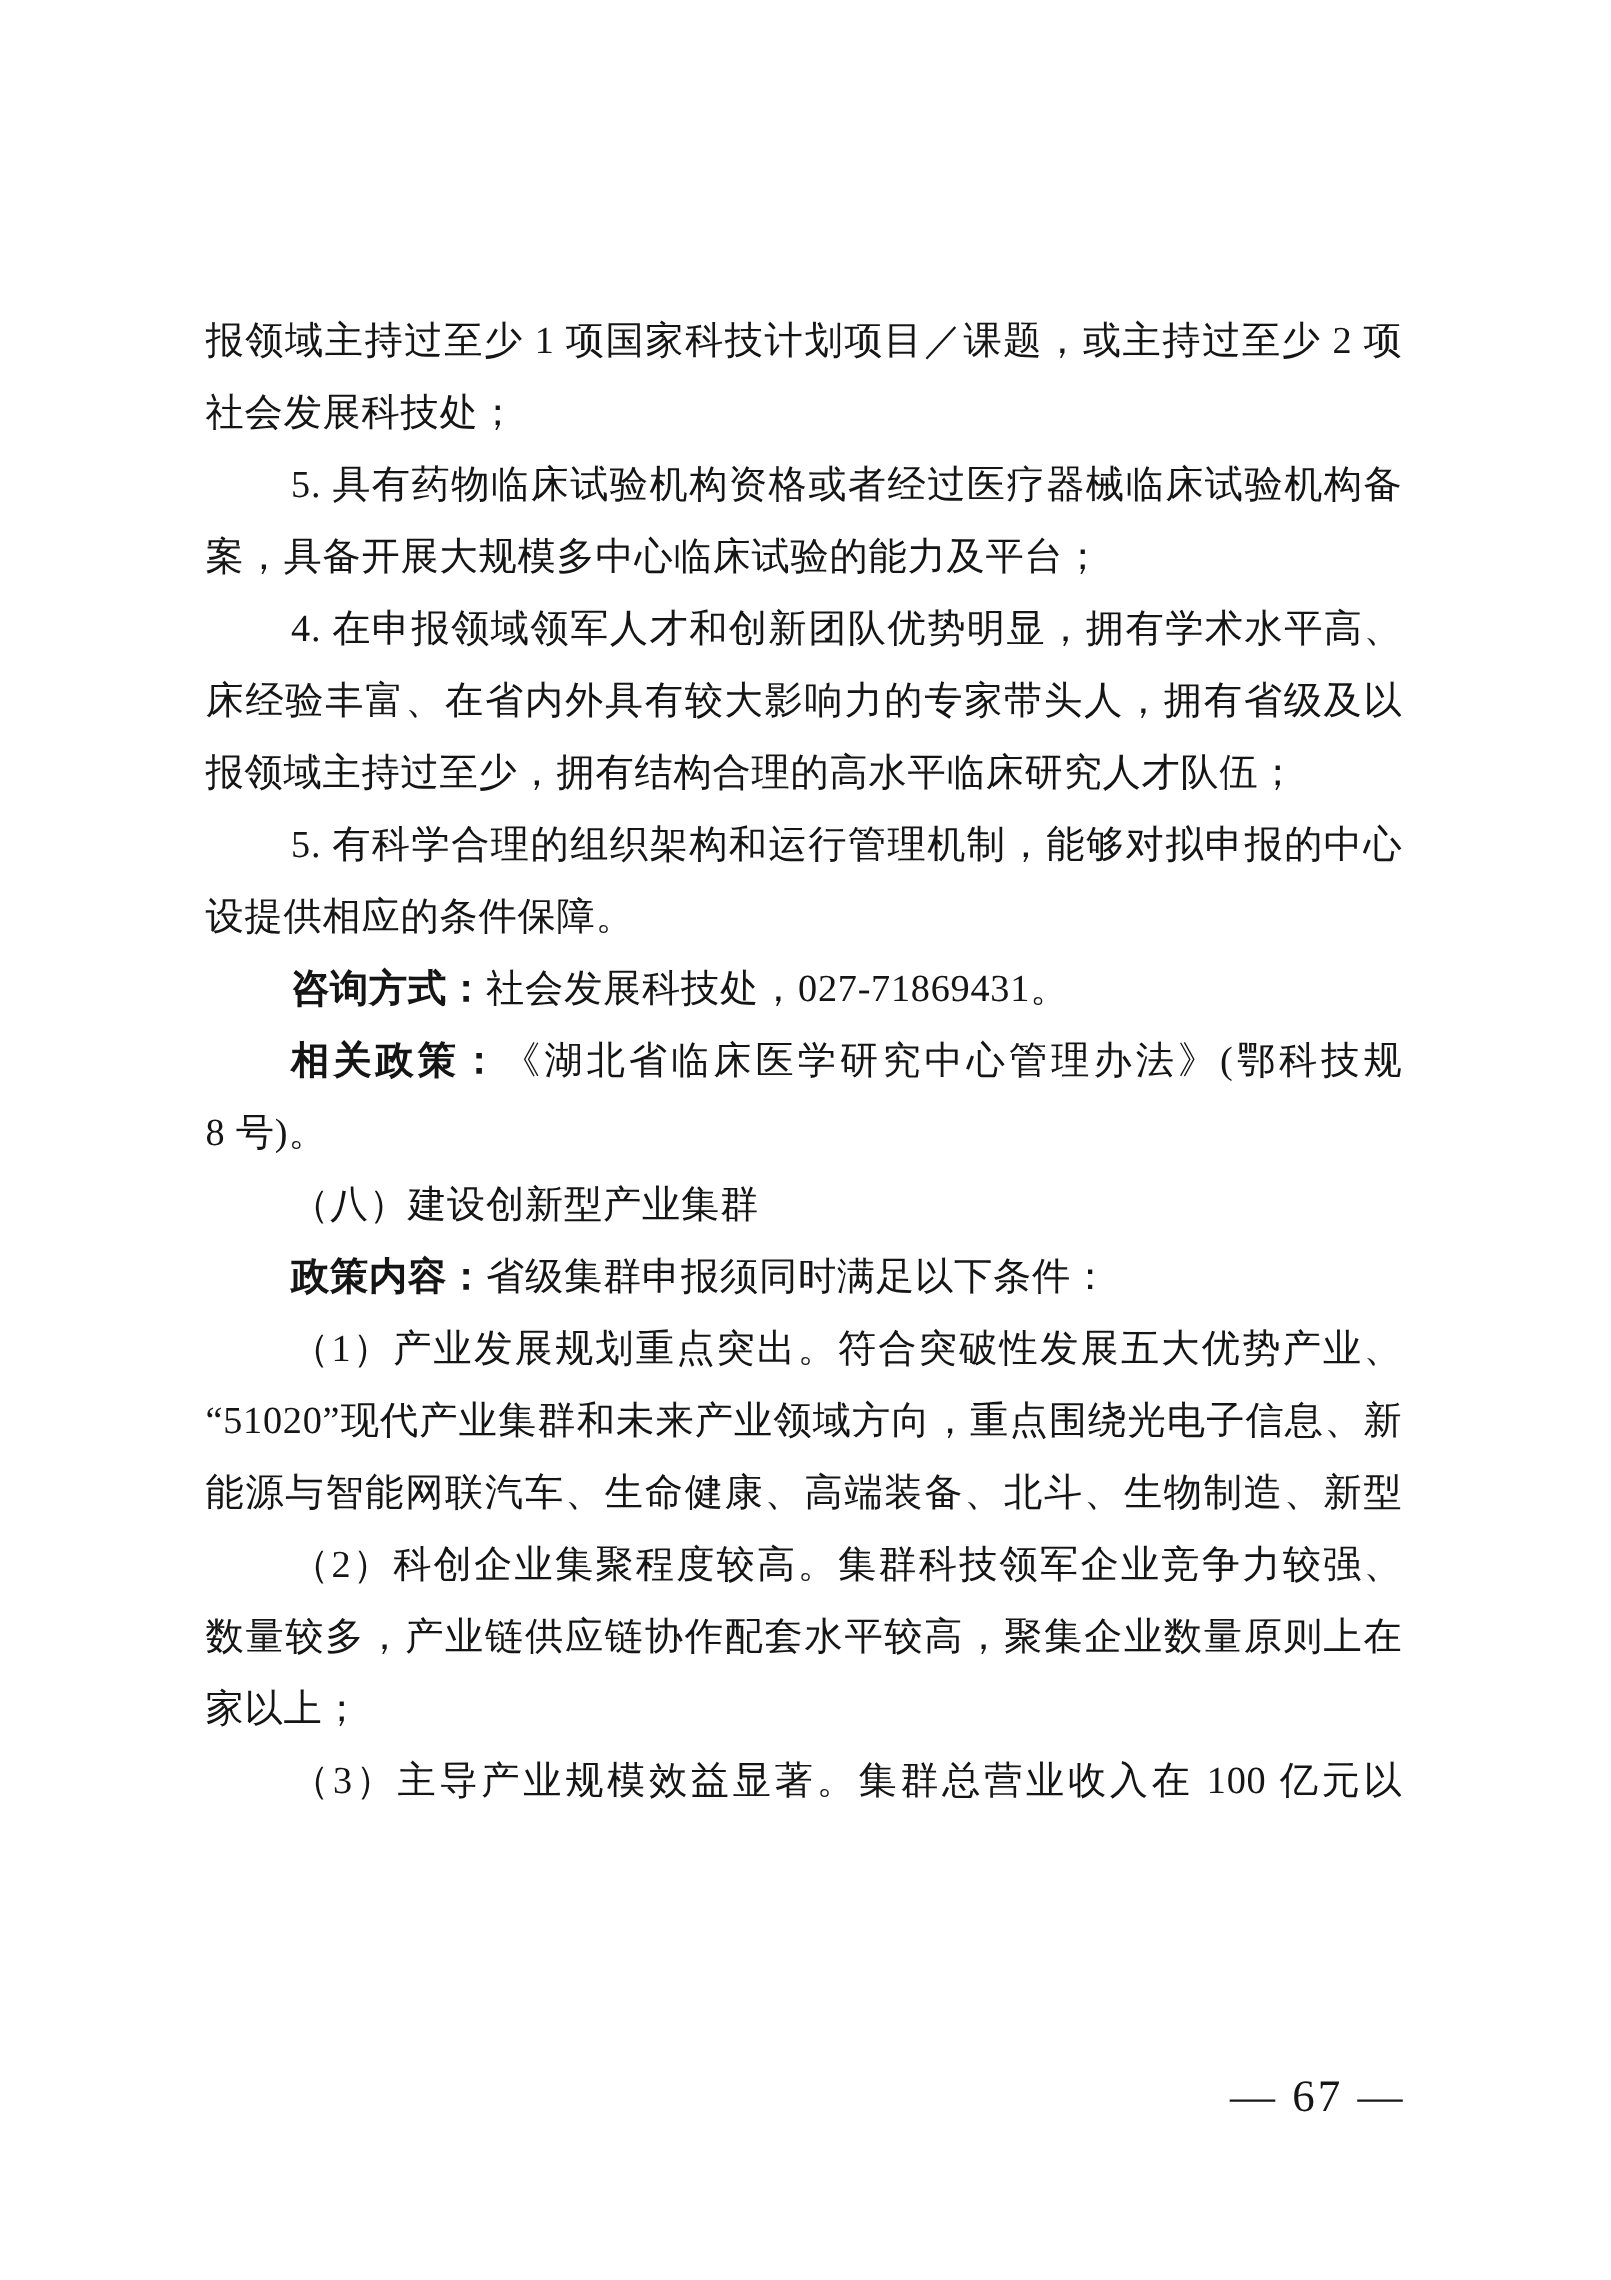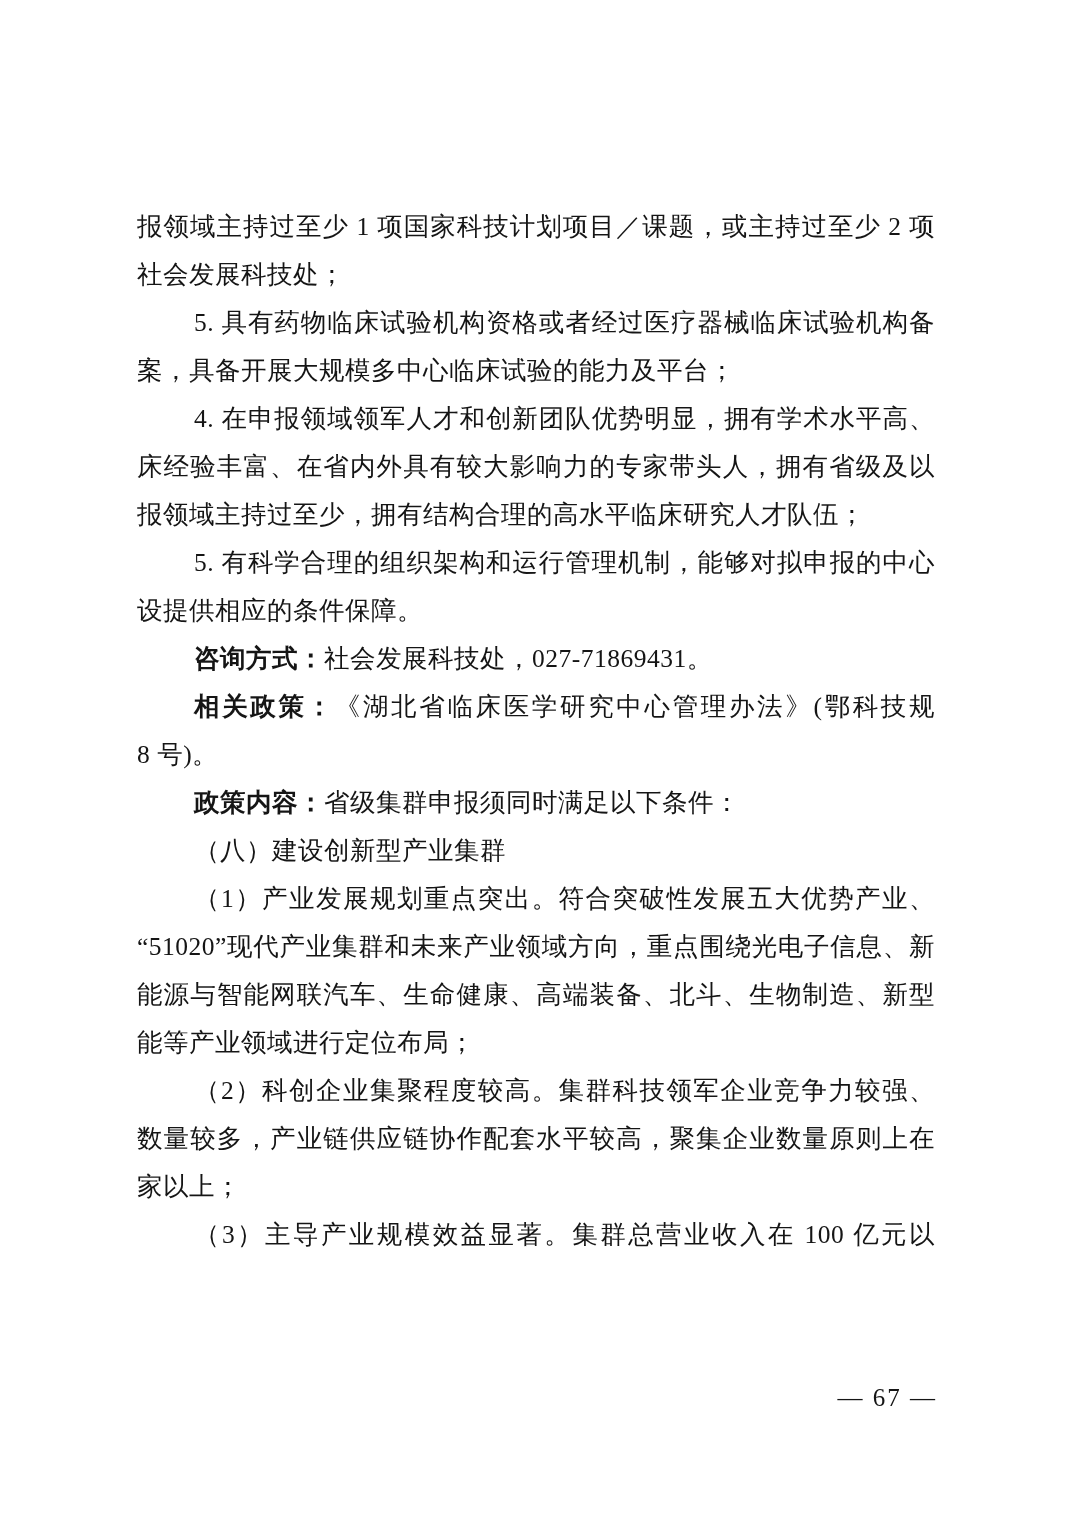--- a/index.html
+++ b/index.html
@@ -38,21 +38,21 @@
   .line.ind2 {
     padding-left: 57px;
   }
   .seg.bold {
     font-weight: bold;
   }
   .page-number {
     position: absolute;
     top: 1383px;
     right: 137px;
-    font-size: 25px;
+    font-size: 30px;
     line-height: 30px;
     letter-spacing: 2px;
     color: #151515;
   }
 </style>
 </head>
 <body>
 
 <div class="page">
   <div class="text-block">
@@ -61,25 +61,24 @@
       <div class="line just ind2"><span class="seg">5. 具有药物临床试验机构资格或者经过医疗器械临床试验机构备</span></div>
       <div class="line"><span class="seg">案，具备开展大规模多中心临床试验的能力及平台；</span></div>
       <div class="line just ind2"><span class="seg">4. 在申报领域领军人才和创新团队优势明显，拥有学术水平高、临</span></div>
       <div class="line just"><span class="seg">床经验丰富、在省内外具有较大影响力的专家带头人，拥有省级及以上</span></div>
       <div class="line"><span class="seg">报领域主持过至少，拥有结构合理的高水平临床研究人才队伍；</span></div>
       <div class="line just ind2"><span class="seg">5. 有科学合理的组织架构和运行管理机制，能够对拟申报的中心建</span></div>
       <div class="line"><span class="seg">设提供相应的条件保障。</span></div>
       <div class="line ind2"><span class="seg bold">咨询方式：</span><span class="seg">社会发展科技处，027-71869431。</span></div>
       <div class="line just ind2"><span class="seg bold">相关政策：</span><span class="seg">《湖北省临床医学研究中心管理办法》(鄂科技规〔2022〕</span></div>
       <div class="line"><span class="seg">8 号)。</span></div>
+      <div class="line ind2"><span class="seg">（八）建设创新型产业集群</span></div>
       <div class="line ind2"><span class="seg bold">政策内容：</span><span class="seg">省级集群申报须同时满足以下条件：</span></div>
-      <div class="line ind2"><span class="seg">（八）建设创新型产业集群</span></div>
       <div class="line just ind2"><span class="seg">（1）产业发展规划重点突出。符合突破性发展五大优势产业、</span></div>
       <div class="line just"><span class="seg">“51020”现代产业集群和未来产业领域方向，重点围绕光电子信息、新</span></div>
       <div class="line just"><span class="seg">能源与智能网联汽车、生命健康、高端装备、北斗、生物制造、新型储</span></div>
-      <div class="line"><span class="seg">能等产业领域进行定位布局；</span></div>
       <div class="line just ind2"><span class="seg">（2）科创企业集聚程度较高。集群科技领军企业竞争力较强、带动</span></div>
       <div class="line just"><span class="seg">数量较多，产业链供应链协作配套水平较高，聚集企业数量原则上在 100</span></div>
       <div class="line"><span class="seg">家以上；</span></div>
       <div class="line just ind2"><span class="seg">（3）主导产业规模效益显著。集群总营业收入在 100 亿元以上，主</span></div>
     </div>
   <div class="page-number">— 67 —</div>
 </div>
 
 </body></html>

